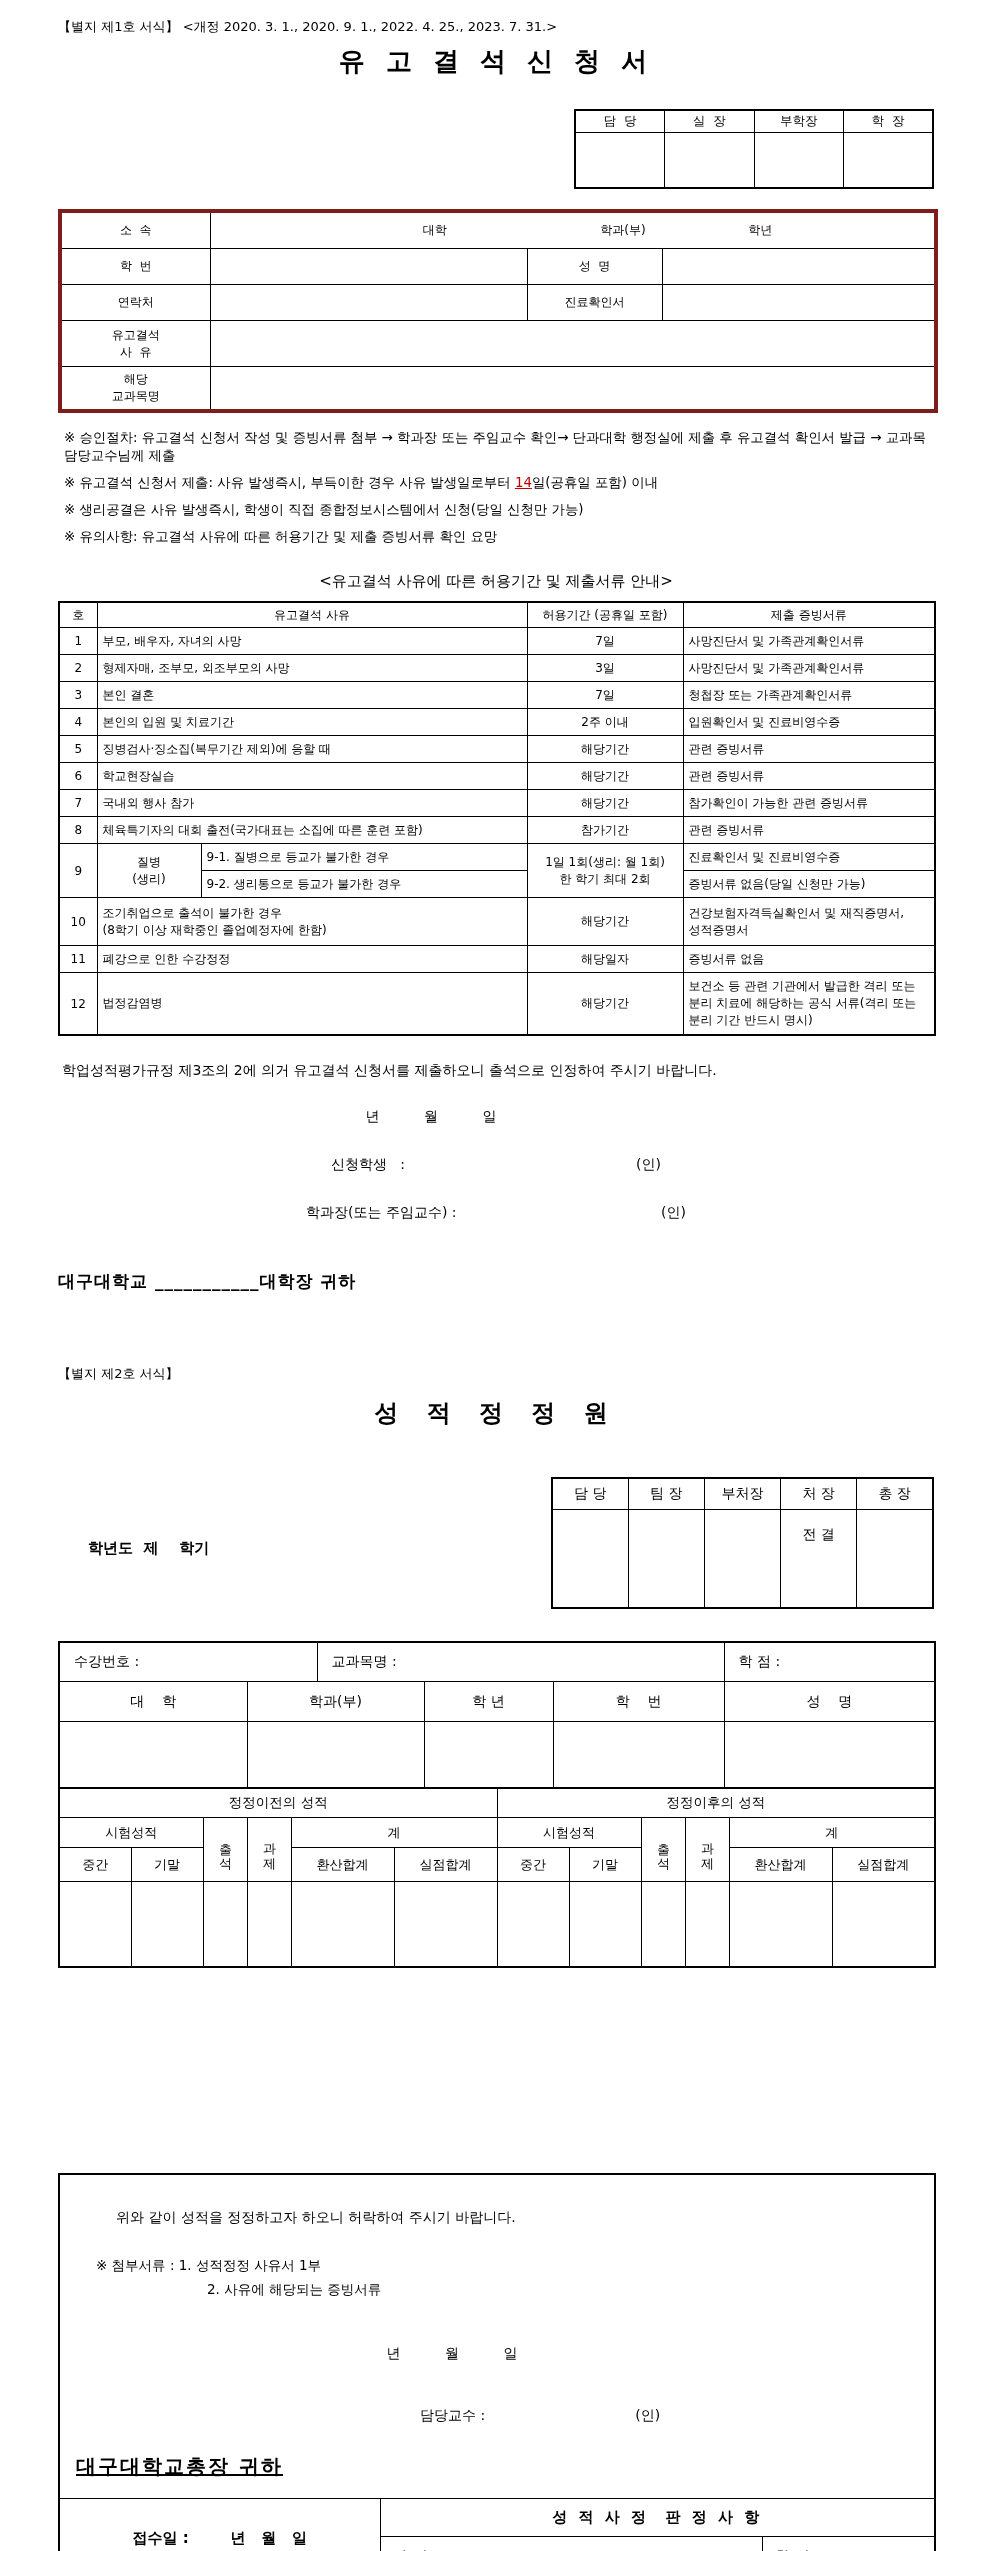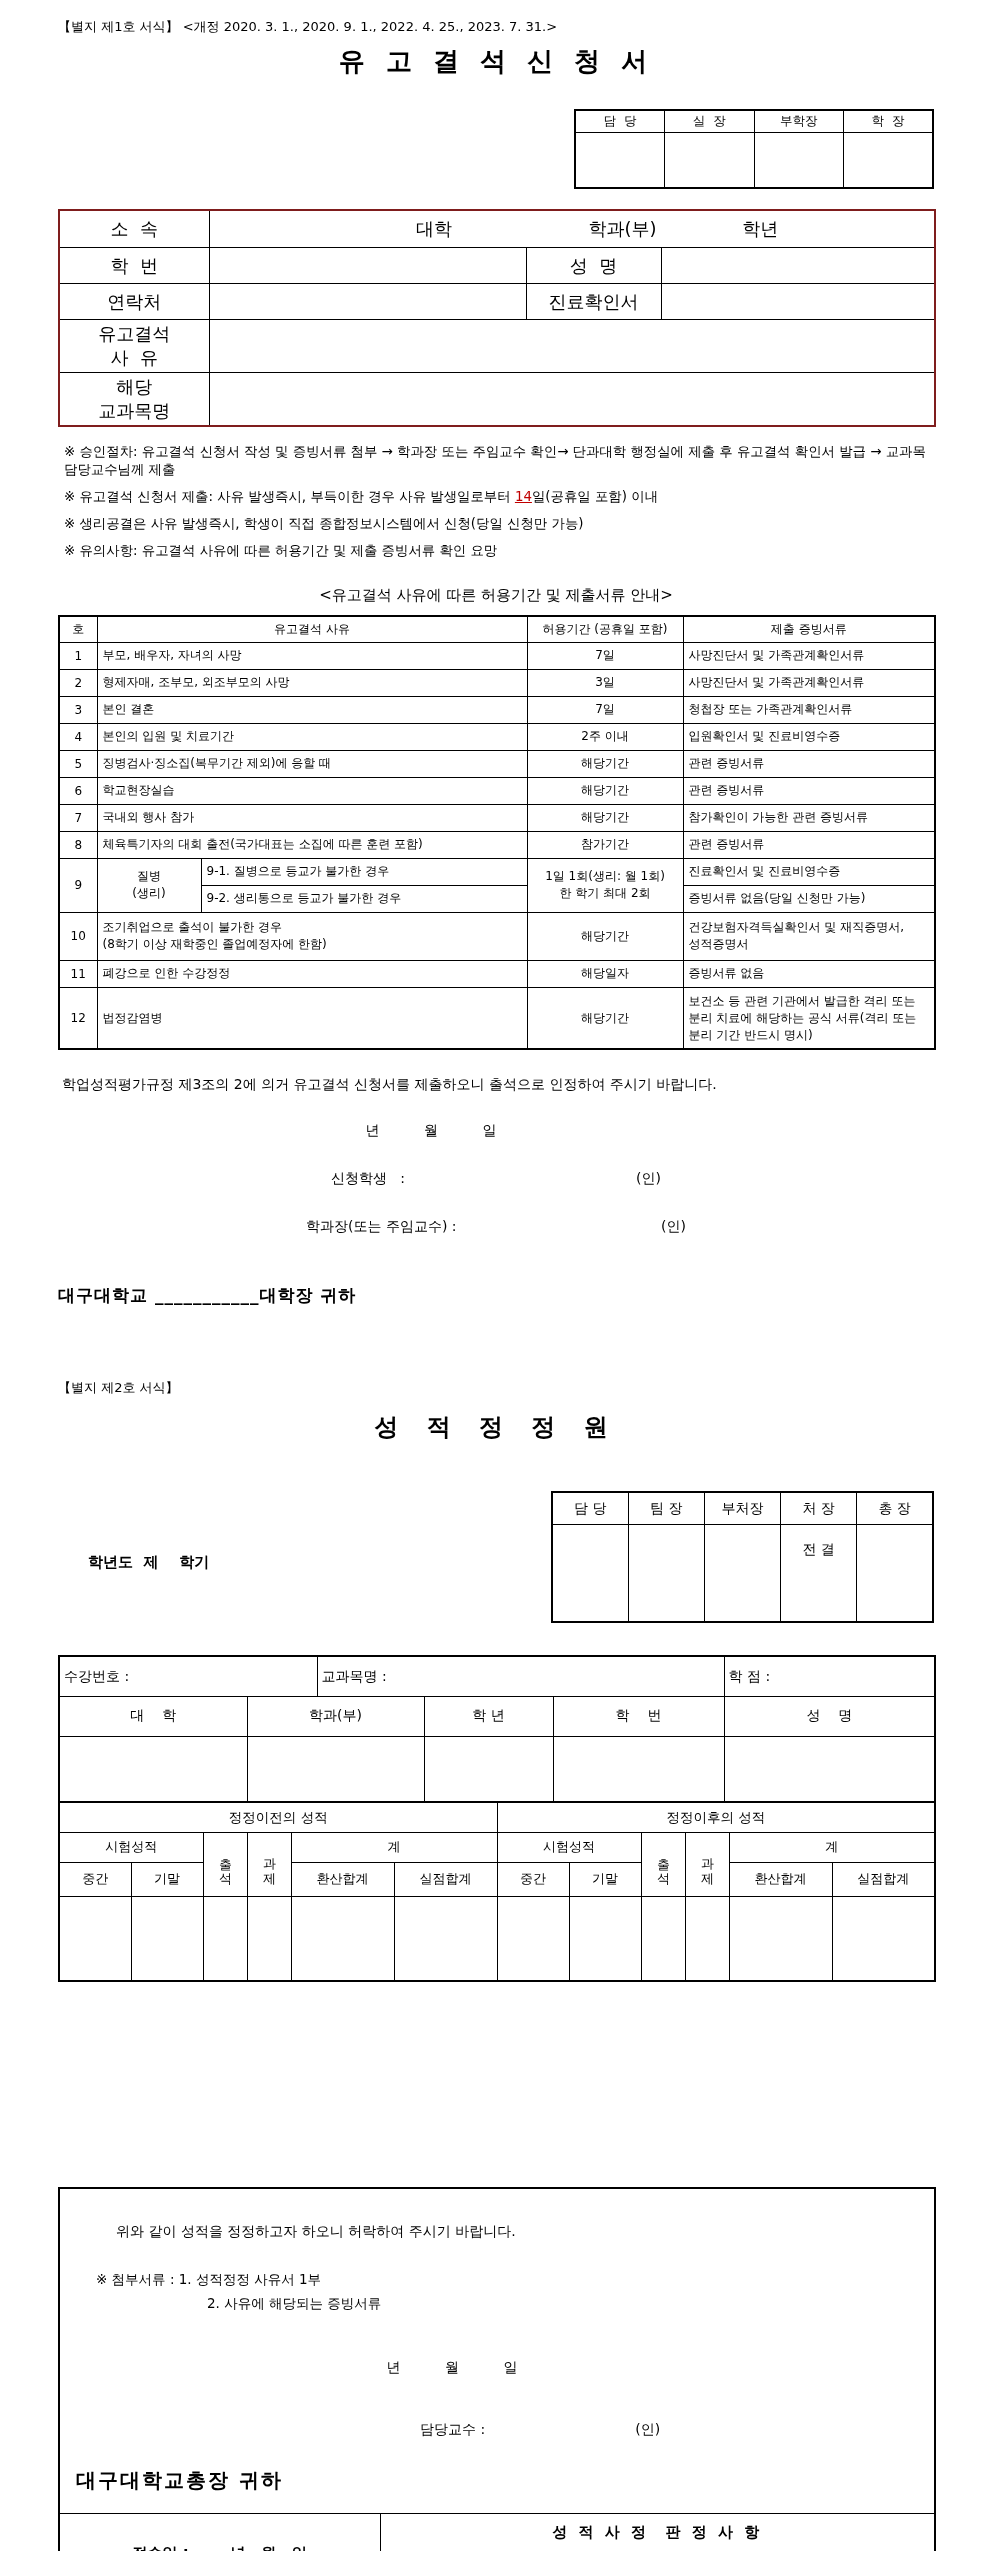--- a/index.html
+++ b/index.html
@@ -17,21 +17,21 @@
   td, th { border: 1px solid #000; text-align: center; vertical-align: middle; font-weight: normal; padding: 2px 4px; }
 
   
   .form-label-line { font-size: 13px; }
   .doc-title { text-align: center; font-size: 26px; font-weight: bold; letter-spacing: 6px; margin-top: 8px; }
 
   .approval1 { width: 360px; margin: 30px 0 0 auto; border: 2px solid #000; }
   .approval1 th { height: 21px; font-size: 12.5px; white-space: pre; }
   .approval1 td.stamp { height: 55px; }
 
-  .info-table { width: 876px; margin-top: 20px; border: 2px solid #7f1d1d; font-size: 18px; }
+  .info-table { width: 876px; margin-top: 20px; border: 4px solid #7f1d1d; font-size: 12px; }
   .info-table td.lbl { white-space: pre; }
   .affil-cell { position: relative; }
   .affil-cell span { position: absolute; top: 50%; transform: translate(-50%, -50%); }
   .affil-college { left: 31%; }
   .affil-dept { left: 57%; }
   .affil-grade { left: 76%; }
 
   .notes { margin-top: 16px; font-size: 13.4px; line-height: 1.35; }
   .notes p { margin-top: 9px; padding-left: 6px; }
   .red-u { color: #c00000; text-decoration: underline; }
@@ -55,41 +55,41 @@
   .doc-title2 { text-align: center; font-size: 24px; font-weight: bold; letter-spacing: 10px; margin-top: 14px; }
 
   .f2-head { position: relative; margin-top: 48px; min-height: 152px; }
   .approval2 { width: 383px; margin-left: auto; border: 2px solid #000; }
   .approval2 th { height: 32px; font-size: 14px; white-space: pre; }
   .approval2 td.stamp { height: 98px; vertical-align: top; padding-top: 16px; font-size: 14px; white-space: pre; }
   .semester { position: absolute; left: 30px; top: 62px; font-size: 15px; font-weight: bold; white-space: pre; text-align: center; }
 
   .course-table { width: 876px; margin-top: 12px; border: 2px solid #000; font-size: 14px; }
   .course-table td { height: 40px; }
-  .course-table td.lbl-left { text-align: left; padding-left: 4px; white-space: pre; }
+  .course-table td.lbl-left { text-align: left; padding-left: 14px; white-space: pre; }
   .course-table td.hdr { white-space: pre; }
   .course-table td.blank { height: 66px; }
 
   .grades-table { width: 876px; margin-top: -2px; border: 2px solid #000; font-size: 13px; }
   .grades-table td { white-space: pre; }
   .grades-table td.sec { height: 30px; font-size: 13.5px; }
   .grades-table td.h30 { height: 30px; }
   .grades-table td.h34 { height: 34px; }
   .grades-table td.data { height: 85px; }
   .stack { writing-mode: vertical-rl; text-orientation: upright; letter-spacing: 2px; padding: 2px 0; }
 
   .bottom-table { width: 876px; margin-top: 205px; border: 2px solid #000; font-size: 14px; }
   .request-cell { height: 325px; text-align: left; vertical-align: top; padding: 0; margin-left: 26px; }
   .request-text { margin: 34px 0 0 56px; font-size: 14px; }
   .attach-line1 { margin: 30px 0 0 36px; font-size: 13.5px; white-space: pre; }
   .attach-line2 { margin: 6px 0 0 147px; font-size: 13.5px; white-space: pre; }
   .date-line2 { margin-top: 46px; text-align: center; font-size: 14px; white-space: pre; padding-right: 90px; }
   .prof-row { margin: 44px 0 0 360px; display: flex; font-size: 14px; white-space: pre; }
   .prof-row .seal { margin-left: 150px; }
-  .addressee2 { margin: 28px 0 0 16px; font-size: 20px; font-weight: bold; letter-spacing: 2px; }
+  .addressee2 { margin: 28px 0 0 16px; font-size: 20px; font-weight: bold; letter-spacing: 2px; text-decoration: underline; }
   .receipt-cell { height: 80px; font-weight: bold; font-size: 15px; white-space: pre; }
   .judge-title { height: 38px; font-weight: bold; font-size: 15px; letter-spacing: 3px; white-space: pre; }
   .judge-field { height: 42px; font-weight: bold; font-size: 15px; text-align: left; padding-left: 12px; white-space: pre; }
 </style>
 </head>
 <body>
 
 <div class="page">
 
   <div>

